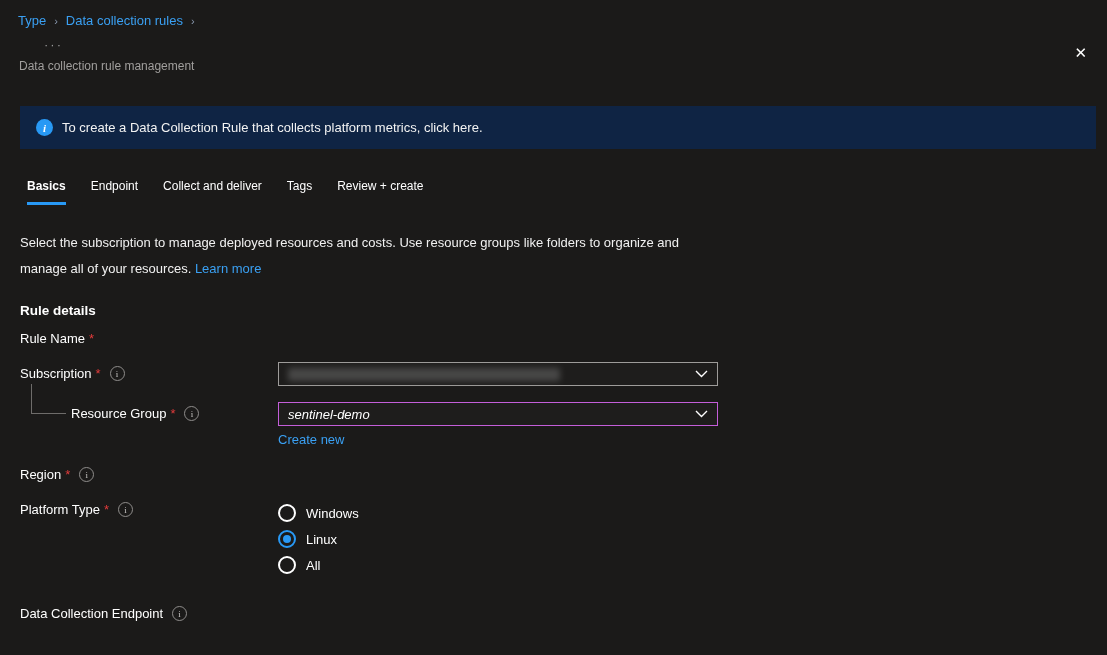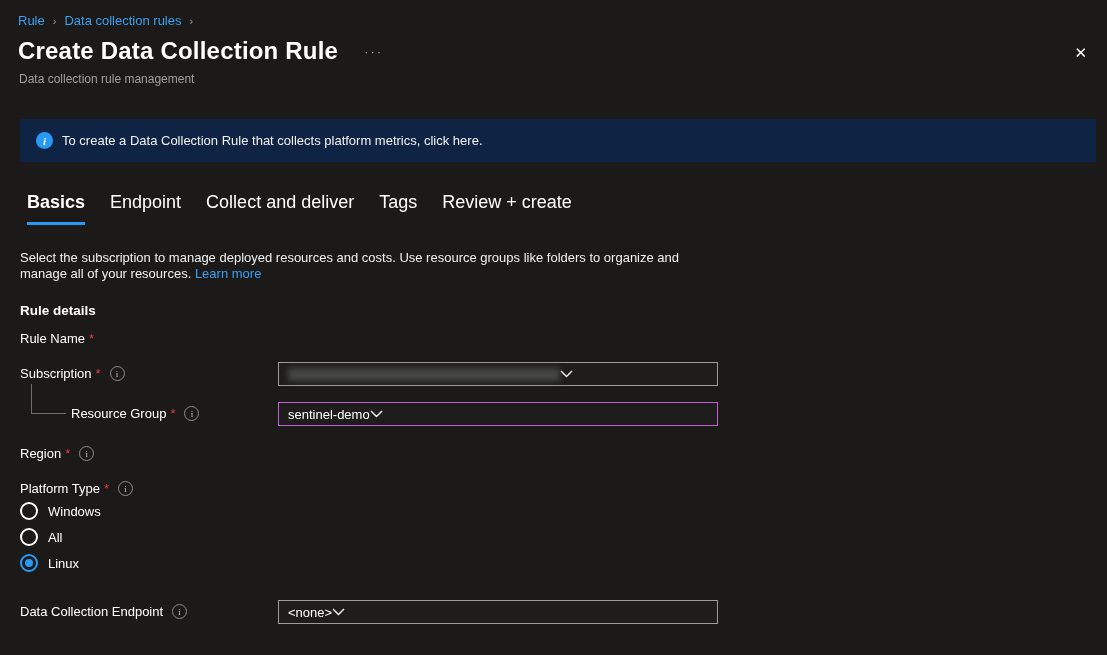--- a/index.html
+++ b/index.html
@@ -30,48 +30,48 @@
   }
   .info-badge{
     width:17px;height:17px;border-radius:50%;background:var(--accent-blue,#2899f5);
     color:#fff;font-size:11px;font-weight:700;font-style:italic;
     display:flex;align-items:center;justify-content:center;flex:0 0 auto;
     font-family:"Liberation Serif",serif;
   }
   .banner-text{margin-left:9px;font-size:13px;color:#f3f3f3;}
 
   
-  .tabs{display:flex;gap:25px;margin:30px 0 0 27px;font-size:18px;}
+  .tabs{display:flex;gap:25px;margin:30px 0 0 27px;font-size:12px;}
   .tab{padding-bottom:9px;cursor:pointer;border-bottom:3px solid transparent;}
   .tab.selected{border-bottom-color:var(--accent-blue,#2899f5);}
   .tab.selected span{font-weight:700;}
 
   
-  .intro{margin:25px 0 0 20px;font-size:13px;line-height:16px;max-width:668px;color:#f1f1f1;}
+  .intro{margin:25px 0 0 20px;font-size:13px;line-height:26px;max-width:668px;color:#f1f1f1;}
   .inline-link{color:var(--link-blue,#3aa0f3);}
 
   .section-title{margin:21px 0 0 20px;font-size:13.5px;font-weight:700;}
 
   
   .form{margin:9px 0 0 20px;}
   .row{display:flex;align-items:flex-start;margin-bottom:16px;position:relative;}
   .label-cell{width:258px;box-sizing:border-box;font-size:13px;padding-top:4px;display:flex;align-items:flex-start;}
   .required{color:var(--required-red,#e23b3b);margin-left:4px;}
   .info-icon{
     width:13px;height:13px;border-radius:50%;border:1px solid #8f8d8b;color:#c8c6c4;
     font-size:9px;display:inline-flex;align-items:center;justify-content:center;
     margin-left:9px;flex:0 0 auto;cursor:default;font-family:"Liberation Serif",serif;
   }
   .control-cell{width:440px;}
   .fieldbox{
     height:24px;box-sizing:border-box;border:1px solid #9e9c9a;background:#1e1d1c;
     display:flex;align-items:center;padding:0 9px;font-size:13px;position:relative;
   }
   .fieldbox.focused{border-color:var(--focus-purple,#c45ed9);}
-  .dropdown{cursor:pointer;}
+  .dropdown{justify-content:space-between;cursor:pointer;font-style:italic;}
   .valid-check{position:absolute;right:10px;color:var(--valid-green,#7ca33c);font-size:14px;font-weight:700;}
   .redacted{width:272px;height:13px;background:#6a6a6a;opacity:.55;border-radius:2px;filter:blur(3px);}
   .chevron-svg{flex:0 0 auto;}
 
   .link-under{margin-top:6px;font-size:13px;}
 
   
   .row.rg .label-cell{padding-left:51px;}
   .connector{
     position:absolute;left:11px;top:-18px;width:34px;height:29px;
@@ -91,28 +91,27 @@
     background:var(--accent-blue,#2899f5);
   }
   .radio-label{margin-left:10px;font-size:13px;}
 </style>
 </head>
 <body>
 
 <div class="page">
 
   <div class="breadcrumb">
-    <a class="crumb">Rule</a>
+    <a class="crumb">Type</a>
     <span class="crumb-sep">›</span>
     <a class="crumb">Data collection rules</a>
     <span class="crumb-sep">›</span>
   </div>
 
   <div class="title-row">
-    <h1 class="page-title">Create Data Collection Rule</h1>
     <span class="more-btn">···</span>
   </div>
   <span class="close-btn">✕</span>
   <div class="subtitle">Data collection rule management</div>
 
   <div class="banner">
     <span class="info-badge">i</span>
     <span class="banner-text">To create a Data Collection Rule that collects platform metrics, click here.</span>
   </div>
 
@@ -163,62 +162,57 @@
         <span class="required">*</span>
         <span class="info-icon">i</span>
       </div>
       <div class="control-cell">
         <div class="fieldbox dropdown focused">
           <span>sentinel-demo</span>
           <svg class="chevron-svg" width="13" height="8" viewBox="0 0 13 8">
               <path d="M1 1 L6.5 6.5 L12 1" fill="none" stroke="#ffffff" stroke-width="1.4"></path>
             </svg>
         </div>
+        <div class="link-under">
+          <a class="inline-link">Create new</a>
+        </div>
       </div>
     </div>
 
     <div class="row">
       <div class="label-cell">
         <span>Region</span>
         <span class="required">*</span>
         <span class="info-icon">i</span>
       </div>
     </div>
 
-    <div class="row" style="margin-bottom:24px;flex-direction:column;">
+    <div class="row" style="margin-bottom:24px;">
       <div class="label-cell">
         <span>Platform Type</span>
         <span class="required">*</span>
         <span class="info-icon">i</span>
       </div>
       <div class="control-cell radio-group">
         <div class="radio-item">
           <span class="radio-circle"></span>
           <span class="radio-label">Windows</span>
         </div>
+        <div class="radio-item selected">
+          <span class="radio-circle"></span>
+          <span class="radio-label">Linux</span>
+        </div>
         <div class="radio-item">
           <span class="radio-circle"></span>
           <span class="radio-label">All</span>
         </div>
-        <div class="radio-item selected">
-          <span class="radio-circle"></span>
-          <span class="radio-label">Linux</span>
-        </div>
       </div>
     </div>
 
     <div class="row">
       <div class="label-cell">
         <span>Data Collection Endpoint</span>
         <span class="info-icon">i</span>
       </div>
-      <div class="control-cell">
-        <div class="fieldbox dropdown">
-          <span>&lt;none&gt;</span>
-          <svg class="chevron-svg" width="13" height="8" viewBox="0 0 13 8">
-              <path d="M1 1 L6.5 6.5 L12 1" fill="none" stroke="#ffffff" stroke-width="1.4"></path>
-            </svg>
-        </div>
-      </div>
     </div>
 
   </div>
 </div>
 
 </body></html>

